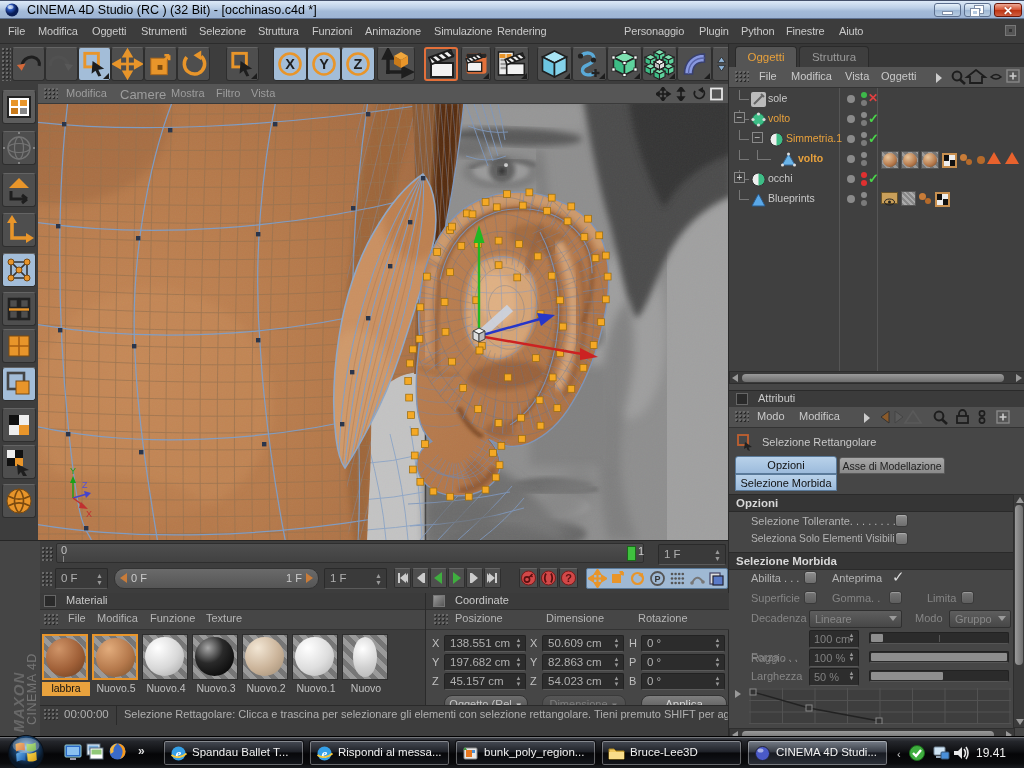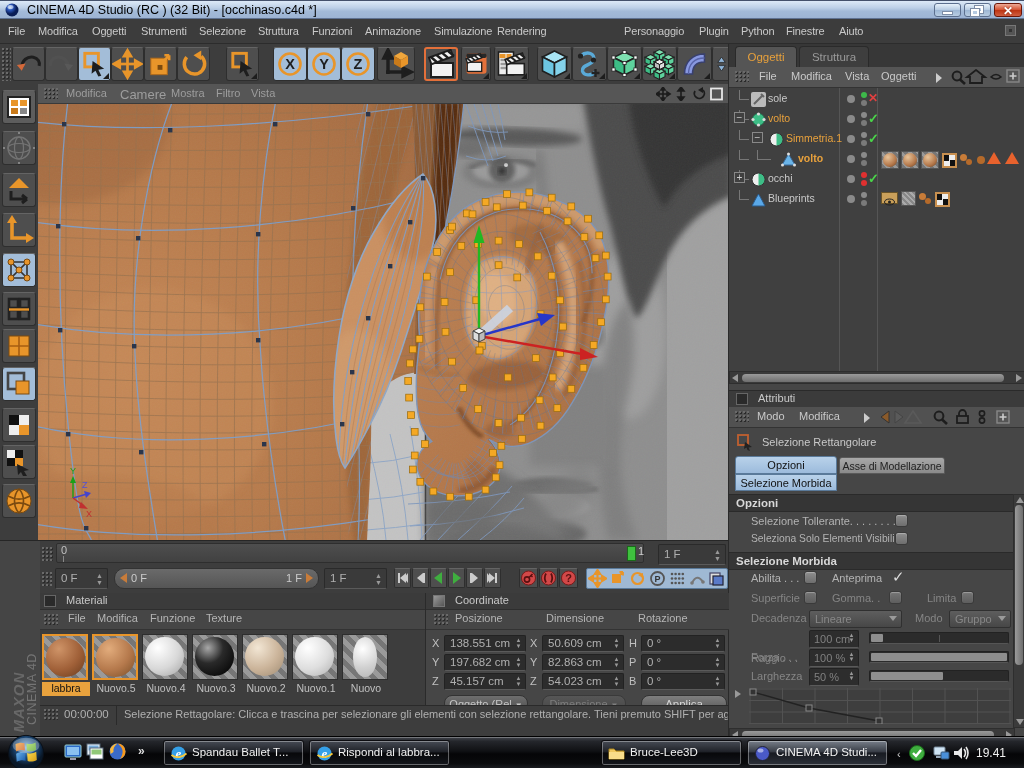--- a/index.html
+++ b/index.html
@@ -1516,21 +1516,30 @@
             <path d="M1.5 10 C5 13 12 13 16.5 8.5" stroke="#f8c838" stroke-width="1.8" fill="none"></path>
           </svg></div>
 <div class="abs" style="left:28px;top:5px;font-size:11.5px;color:#f2f2f2;white-space:nowrap;">Spandau Ballet T...</div>
       </div>
 <div class="abs" style="left:309px;top:3px;width:141px;height:26px;border-radius:3px;border:1px solid rgba(10,10,12,.9);box-shadow:inset 0 0 0 1px rgba(255,255,255,.35);background:linear-gradient(rgba(105,112,125,.5),rgba(52,57,68,.45) 45%,rgba(8,9,12,.7) 50%,rgba(38,42,52,.4));">
 <div class="abs" style="left:6px;top:4px;width:17px;height:17px;"><svg width="17" height="17" viewBox="0 0 17 17">
             <circle cx="8.5" cy="8.5" r="7" fill="#35a0e8"></circle>
             <text x="8.5" y="13" font-size="13" font-weight="bold" font-style="italic" fill="#fff" text-anchor="middle" font-family="Liberation Serif">e</text>
             <path d="M1.5 10 C5 13 12 13 16.5 8.5" stroke="#f8c838" stroke-width="1.8" fill="none"></path>
           </svg></div>
-<div class="abs" style="left:28px;top:5px;font-size:11.5px;color:#f2f2f2;white-space:nowrap;">Rispondi al labbra...</div>
+<div class="abs" style="left:28px;top:5px;font-size:11.5px;color:#f2f2f2;white-space:nowrap;">Rispondi al messa...</div>
+      </div>
+<div class="abs" style="left:455px;top:3px;width:141px;height:26px;border-radius:3px;border:1px solid rgba(10,10,12,.9);box-shadow:inset 0 0 0 1px rgba(255,255,255,.35);background:linear-gradient(rgba(105,112,125,.5),rgba(52,57,68,.45) 45%,rgba(8,9,12,.7) 50%,rgba(38,42,52,.4));">
+<div class="abs" style="left:6px;top:4px;width:17px;height:17px;"><svg width="17" height="17" viewBox="0 0 17 17">
+            <rect x="2" y="3" width="13" height="11" rx="1" fill="#e8e8e8" stroke="#888"></rect>
+            <rect x="4" y="5" width="6" height="7" fill="#e87820"></rect>
+            <rect x="10" y="5" width="3" height="3" fill="#4a90d8"></rect>
+            <path d="M3 2 L5 5 L1.5 5 Z" fill="#3a9a3a"></path>
+          </svg></div>
+<div class="abs" style="left:28px;top:5px;font-size:11.5px;color:#f2f2f2;white-space:nowrap;">bunk_poly_region...</div>
       </div>
 <div class="abs" style="left:601px;top:3px;width:141px;height:26px;border-radius:3px;border:1px solid rgba(10,10,12,.9);box-shadow:inset 0 0 0 1px rgba(255,255,255,.35);background:linear-gradient(rgba(105,112,125,.5),rgba(52,57,68,.45) 45%,rgba(8,9,12,.7) 50%,rgba(38,42,52,.4));">
 <div class="abs" style="left:6px;top:4px;width:17px;height:17px;"><svg width="17" height="17" viewBox="0 0 17 17">
             <path d="M1 4 L6 4 L8 6 L16 6 L16 14 L1 14 Z" fill="#f0c860" stroke="#a8821a"></path>
             <path d="M1 7 L16 7 L16 14 L1 14 Z" fill="#f8dc8a"></path>
           </svg></div>
 <div class="abs" style="left:28px;top:5px;font-size:11.5px;color:#f2f2f2;white-space:nowrap;">Bruce-Lee3D</div>
       </div>
 <div class="abs" style="left:747px;top:3px;width:141px;height:26px;border-radius:3px;border:1px solid rgba(10,10,12,.9);box-shadow:inset 0 0 0 1px rgba(255,255,255,.35);background:linear-gradient(rgba(175,185,200,.6),rgba(90,98,112,.55) 45%,rgba(30,34,42,.75) 50%,rgba(80,88,102,.5));">
 <div class="abs" style="left:6px;top:4px;width:17px;height:17px;"><svg width="17" height="17" viewBox="0 0 17 17">

